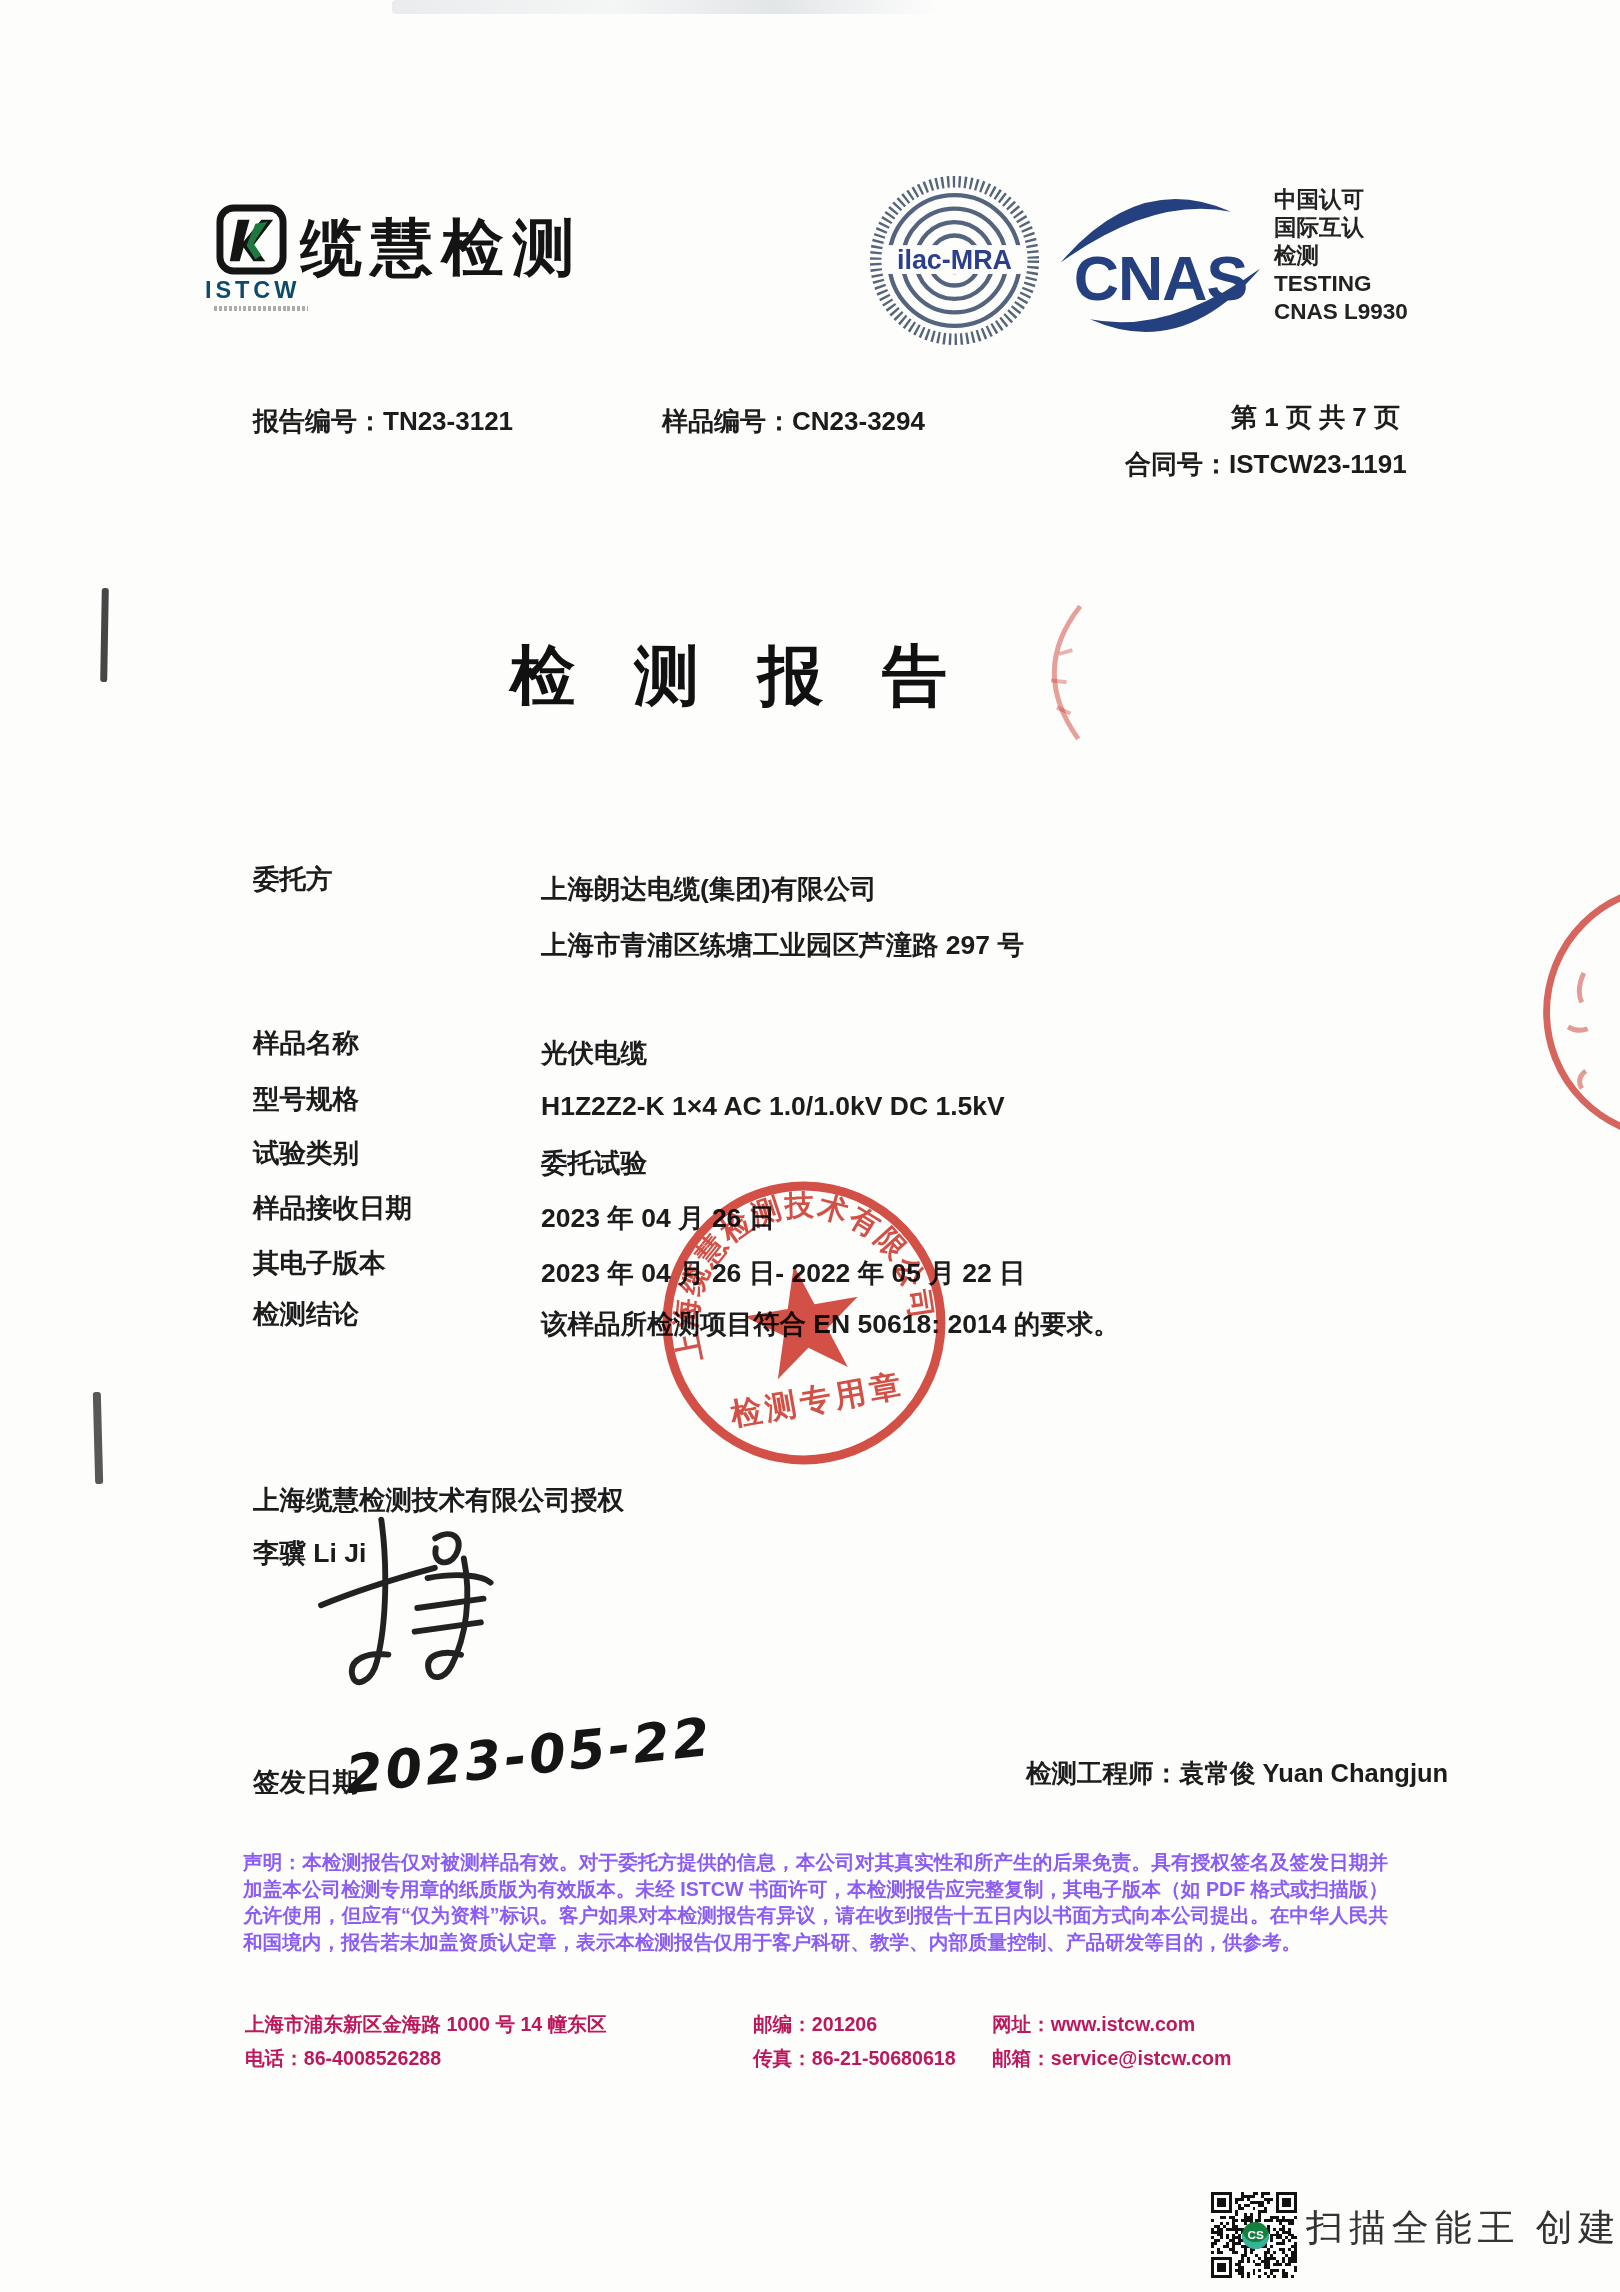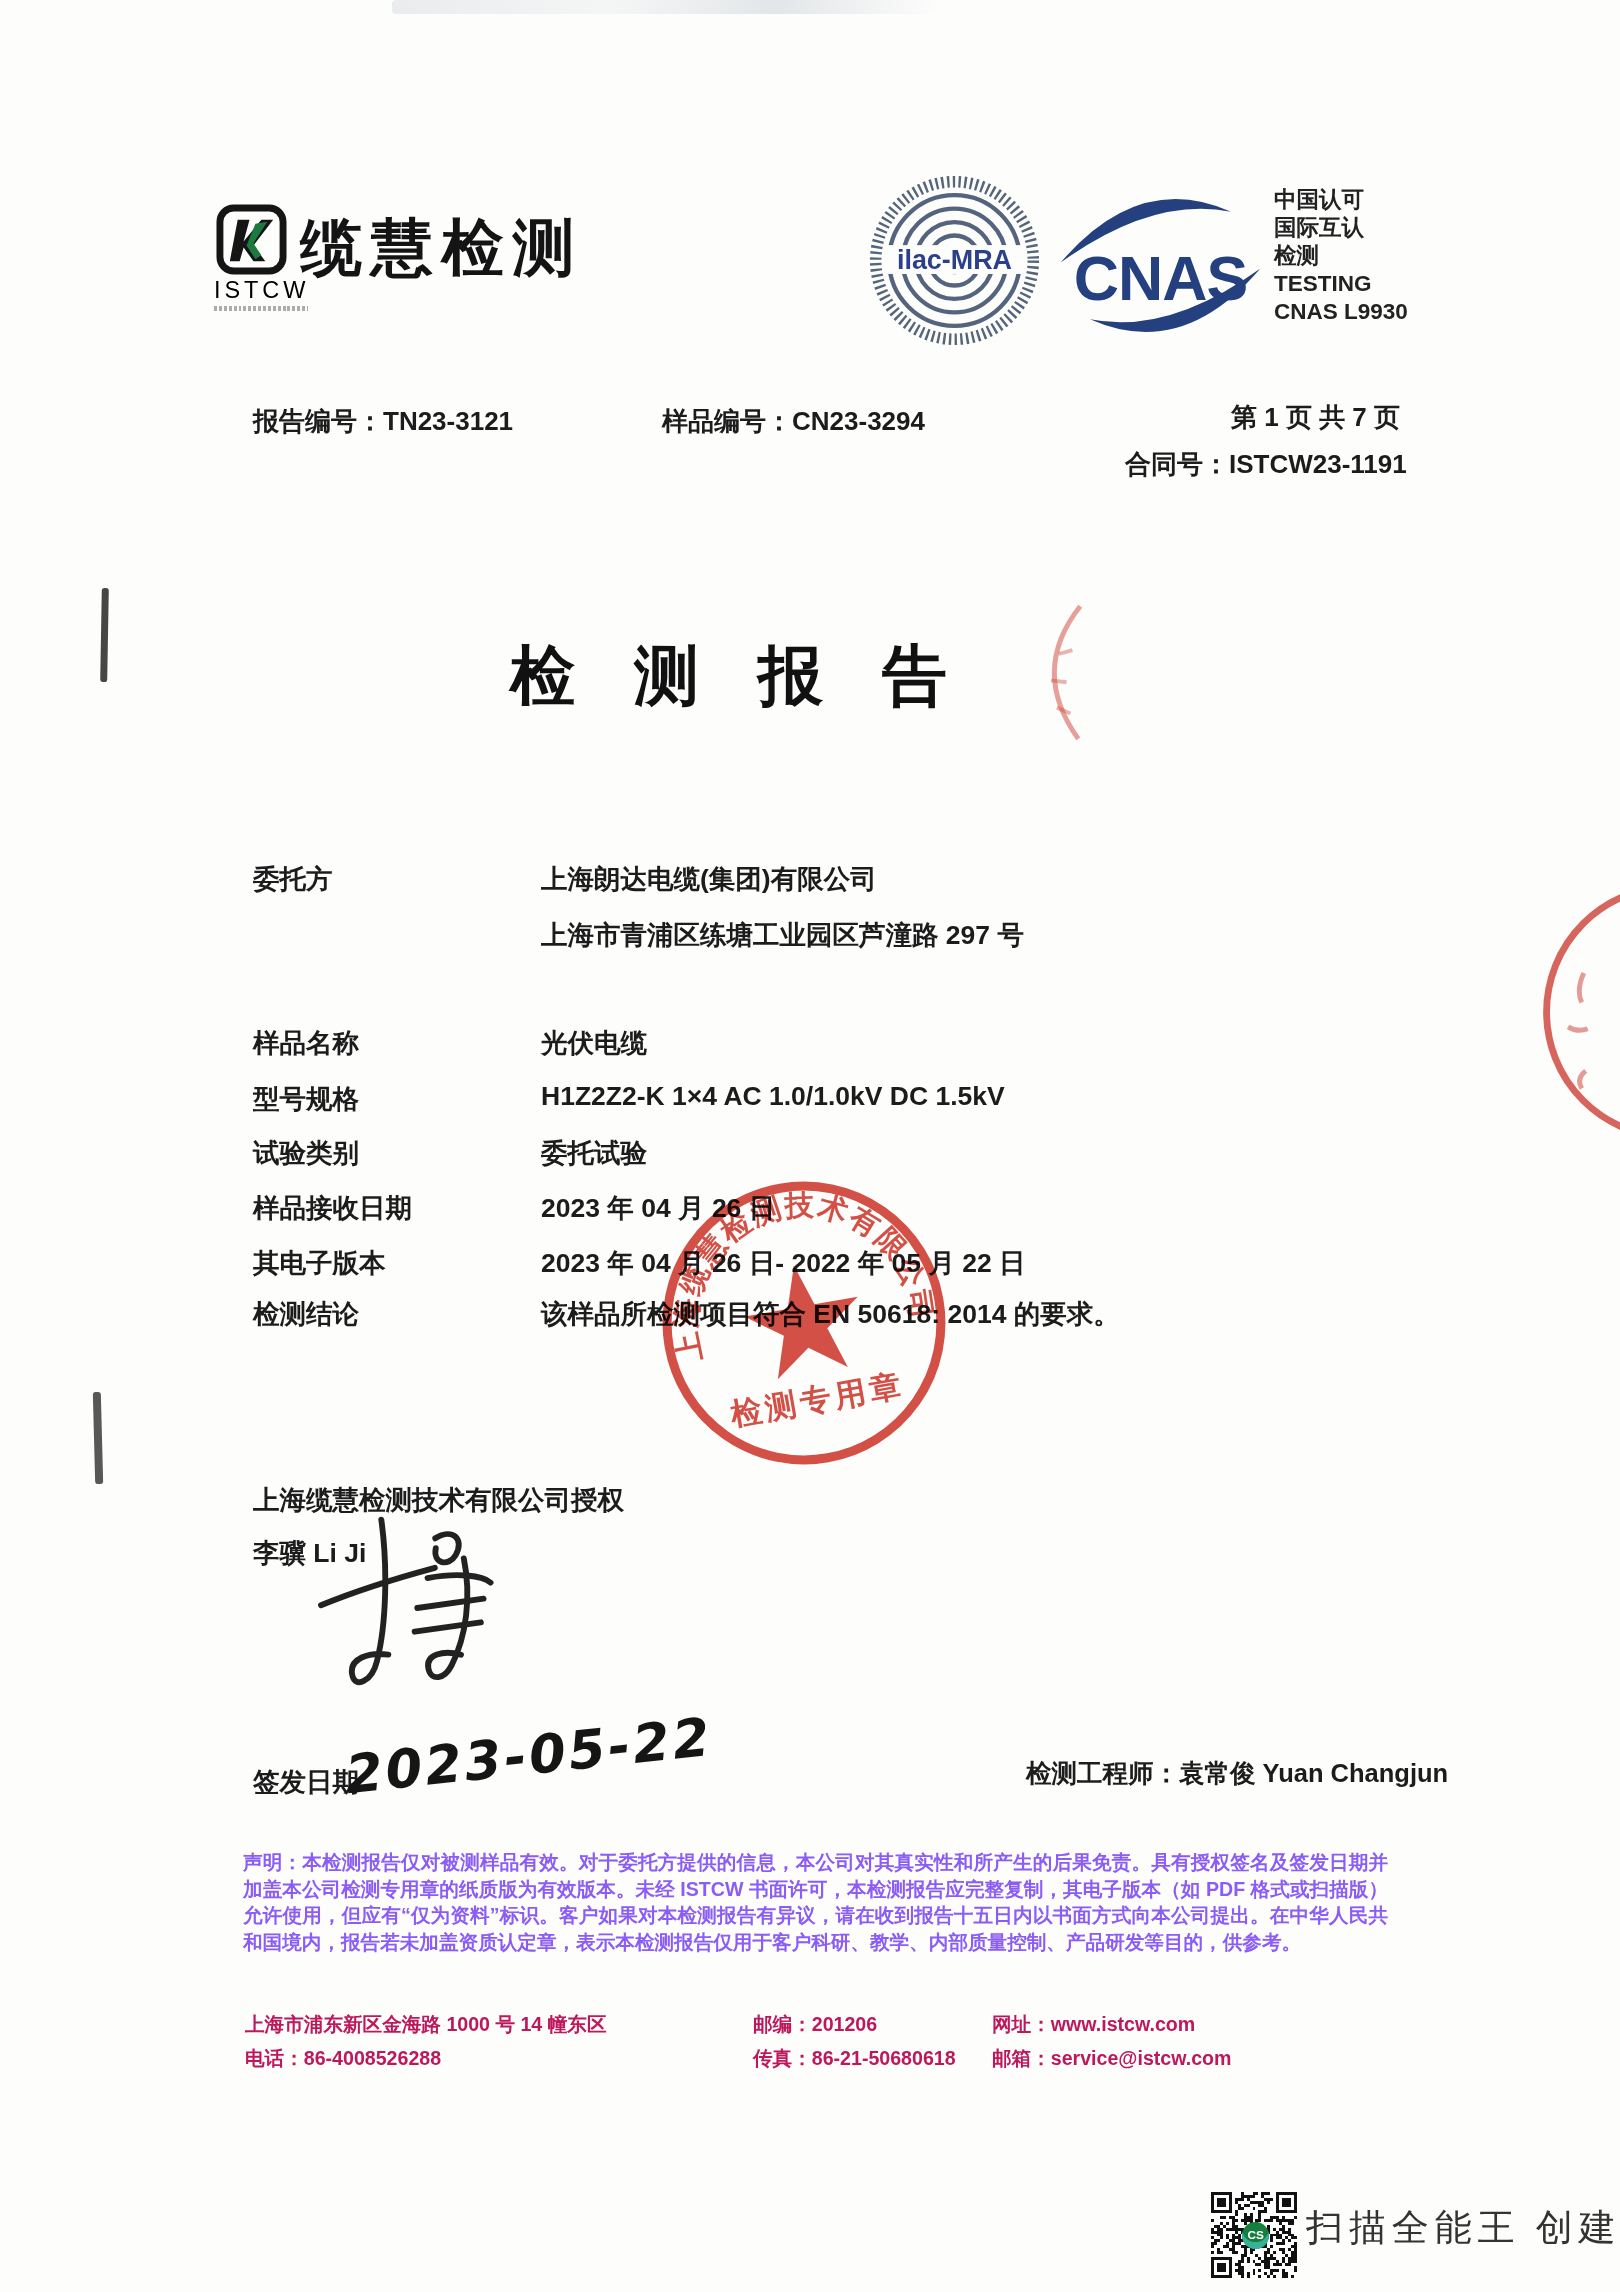--- a/index.html
+++ b/index.html
@@ -1,32 +1,32 @@
 <!DOCTYPE html>
 <html><head>
 <meta charset="utf-8">
 <style>
   html,body{margin:0;padding:0;}
   body{width:1620px;height:2293px;position:relative;background:#fdfdfc;overflow:hidden;
        font-family:"Liberation Sans",sans-serif;color:#1c1c1c;}
   .abs{position:absolute;}
   
   .brand{left:300px;top:206px;font-size:62px;font-weight:700;letter-spacing:8.8px;color:#141414;}
-  .istcw-text{left:214px;top:277px;font-size:23.5px;font-weight:400;letter-spacing:3.9px;color:#000000;}
+  .istcw-text{left:205px;top:277px;font-size:23.5px;font-weight:700;letter-spacing:3.9px;color:#0c4a6e;}
   .micro{left:214px;top:306px;width:94px;height:4.9px;
          background:repeating-linear-gradient(90deg,#8a8a8a 0 2.9px,transparent 2.9px 4.9px);opacity:.7;}
   .certtext{left:1274px;top:180px;font-size:22.5px;line-height:28px;font-weight:700;color:#222;margin-top:6px;}
   
   .meta{font-size:26px;font-weight:700;white-space:nowrap;}
   
   .title{left:510px;top:632px;font-family:"Liberation Serif",serif;font-size:65px;font-weight:700;
          letter-spacing:59px;white-space:nowrap;color:#111;}
   
   .f-label{left:253px;font-size:26.5px;font-weight:700;white-space:nowrap;}
-  .f-value{left:541px;font-size:26.5px;font-weight:700;white-space:nowrap;}
+  .f-value{left:541px;font-size:26.5px;font-weight:700;white-space:nowrap;margin-top:10px;}
   
   .auth{left:253px;font-size:26.5px;font-weight:700;white-space:nowrap;}
   .hand-date{left:345px;top:1725px;font-family:"DejaVu Sans",sans-serif;font-style:italic;font-weight:700;
              font-size:53px;letter-spacing:2.9px;transform:rotate(-6deg);color:#151515;white-space:nowrap;}
   .engineer{left:978px;top:1756px;font-size:25.5px;font-weight:700;white-space:nowrap;margin-left:48px;}
   
   .disclaimer{left:243px;top:1849px;width:1145px;font-size:19.6px;line-height:26.5px;font-weight:700;
               text-align:justify;color:#8b5cf6;}
   .foot{font-size:19.6px;font-weight:700;white-space:nowrap;color:#be185d;}
   

